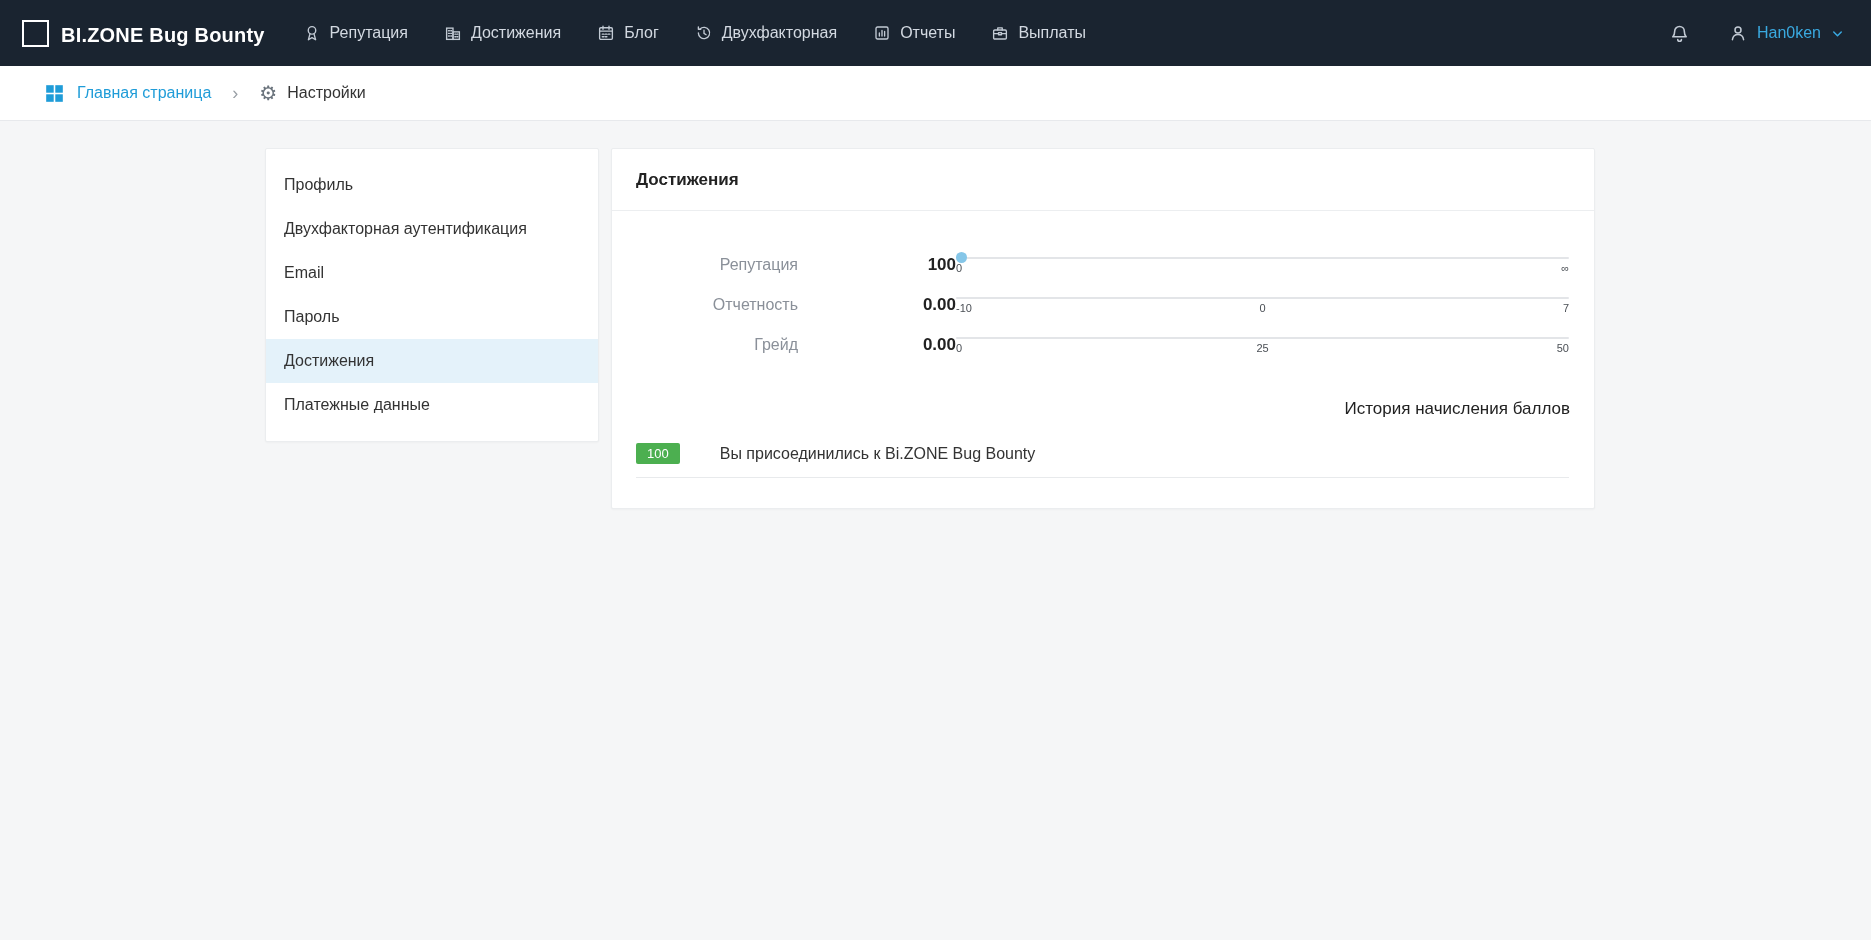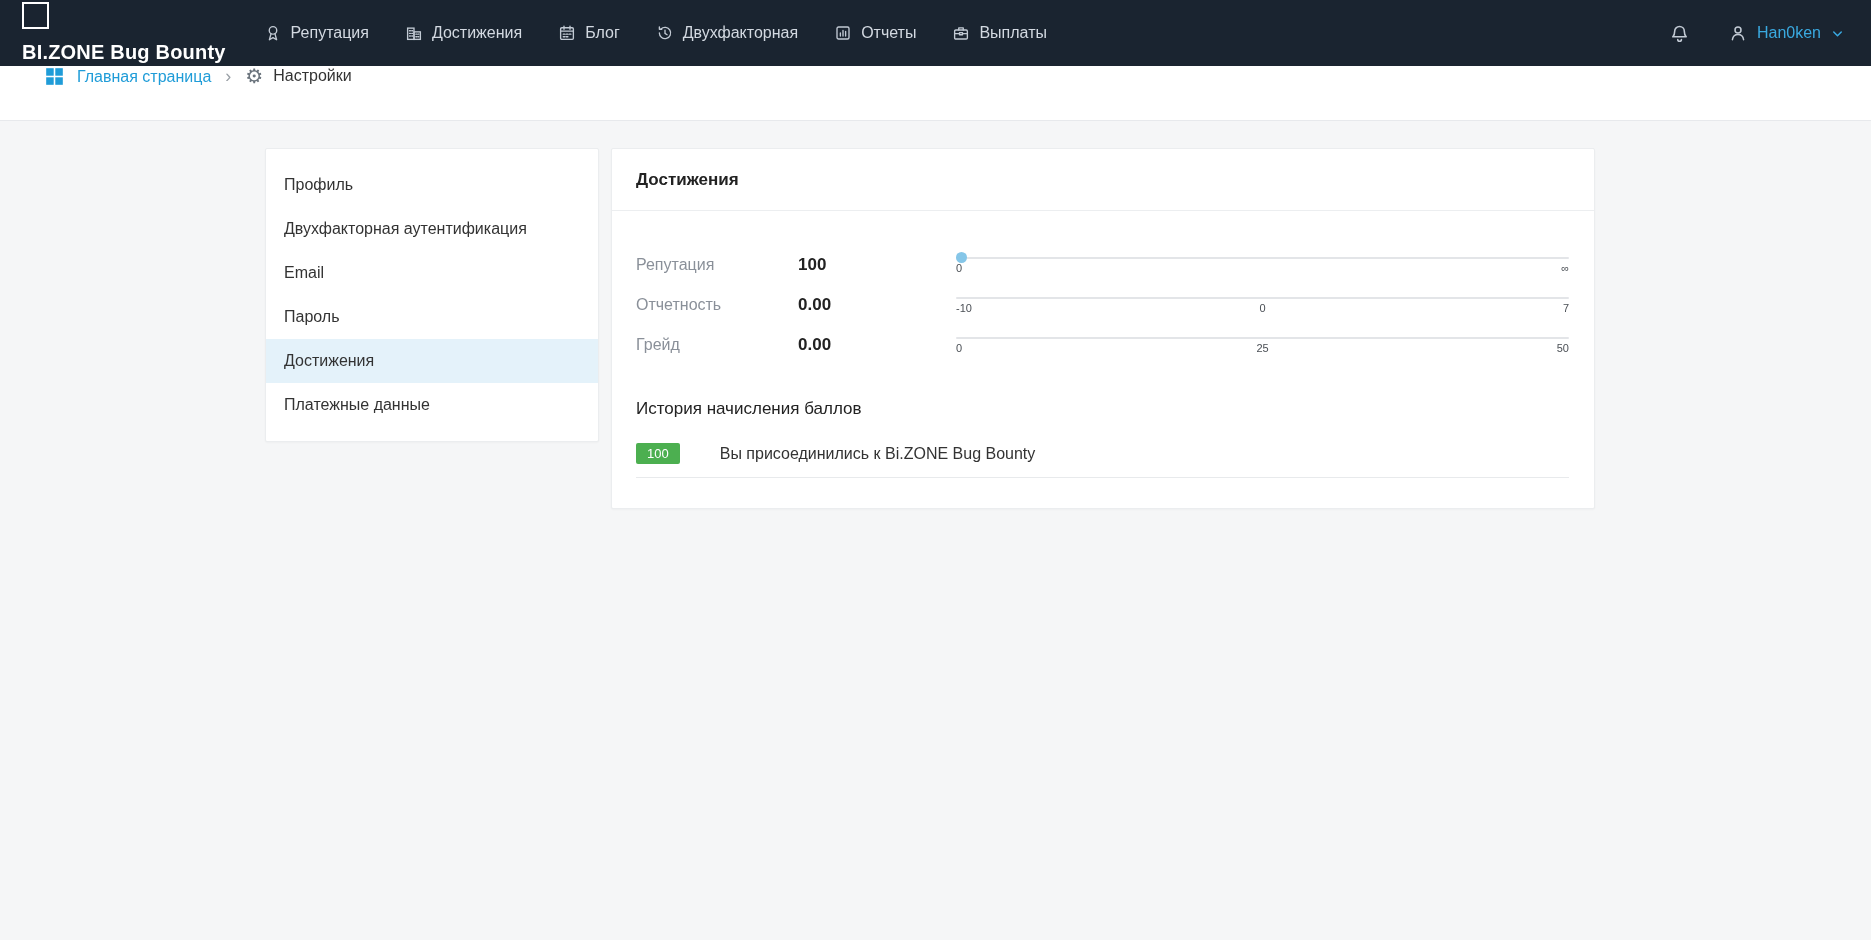--- a/index.html
+++ b/index.html
@@ -13,23 +13,22 @@
 
   
   .topbar {
     height:66px;
     background:#1a2430;
     display:flex;
     align-items:center;
     padding:0 26px 0 22px;
   }
   .logo {
-    display:flex; align-items:flex-start; gap:12px;
+    display:flex; align-items:flex-end; gap:12px;
     cursor:pointer;
-    flex-direction:column;
   }
   .logo-mark {
     width:27px; height:27px;
     border:2.5px solid #ffffff;
     background:transparent;
   }
   .logo-text {
     color:#ffffff; font-size:20px; font-weight:bold; letter-spacing:.2px;
     white-space:nowrap;
   }
@@ -51,39 +50,40 @@
   .user-menu {
     display:flex; align-items:center; gap:9px; cursor:pointer;
   }
   .user-name { color:#3aa9e0; font-size:16px; }
 
   
   .breadcrumb-bar {
     height:55px;
     background:#ffffff;
     border-bottom:1px solid #e7e9ec;
-    display:flex; align-items:flex-start;
+    display:flex; align-items:center;
     padding:0 44px;
-    gap:14px;
+    gap:21px;
   }
   .crumb-home {
     display:flex; align-items:center; gap:12px;
     color:#1f9cd8; font-size:16px; text-decoration:none; cursor:pointer;
   }
   .crumb-sep { color:#9aa0a6; font-size:18px; }
   .crumb-current {
     display:flex; align-items:center; gap:10px;
     color:#333; font-size:16px;
   }
   .gear-glyph { font-size:20px; color:#6a737c; line-height:1; }
 
   
   .content {
     display:flex; align-items:flex-start; gap:12px;
     padding:27px 0 0 265px;
+    text-align:right;
   }
 
   
   .settings-nav {
     width:334px;
     background:#ffffff;
     border:1px solid #ebedef;
     border-radius:2px;
     padding:14px 0;
     box-shadow:0 1px 2px rgba(0,0,0,.03);

